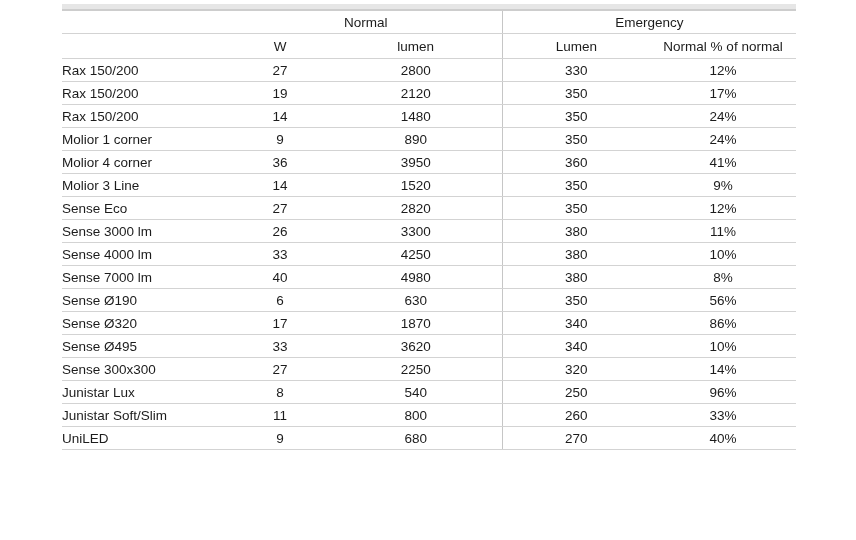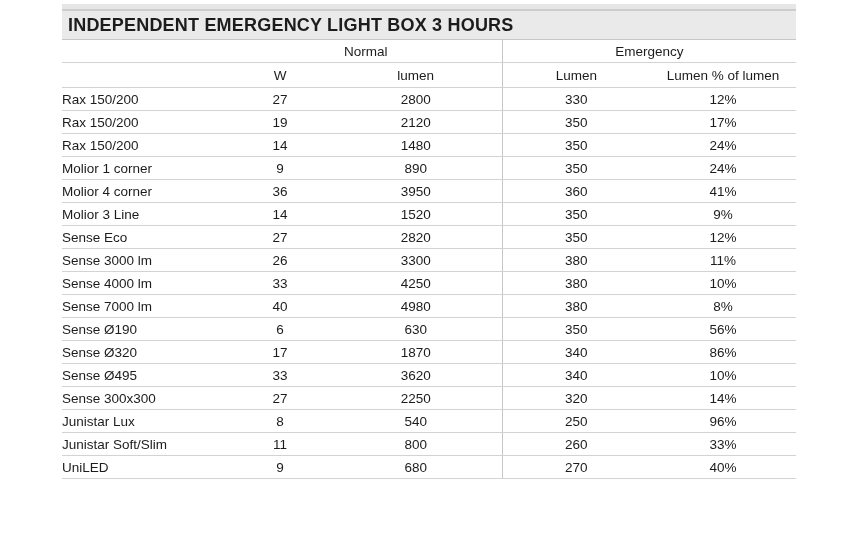--- a/index.html
+++ b/index.html
@@ -64,42 +64,41 @@
     border-left: 1px solid var(--border, #c6c6c6);
   }
 </style>
 </head>
 <body>
 
 <div class="sheet">
 
   <div class="top-strip"></div>
 
-  <div class="title-bar">INDEPENDENT EMERGENCY LIGHT BOX 3 HOURS</div>
 
   <table class="data-table">
     <colgroup>
       <col style="width:168px">
       <col style="width:100px">
       <col style="width:172px">
       <col style="width:148px">
       <col style="width:146px">
     </colgroup>
     <thead>
       <tr class="group-header-row">
         <td class="col-product"></td>
         <td class="center" colspan="2">Normal</td>
         <td class="center em-first" colspan="2">Emergency</td>
       </tr>
       <tr class="column-header-row">
         <td class="col-product"></td>
         <td class="center">W</td>
         <td class="center">lumen</td>
         <td class="center em-first">Lumen</td>
-        <td class="center">Lumen % of lumen</td>
+        <td class="center">Normal % of normal</td>
       </tr>
     </thead>
     <tbody>
         <tr>
     <td class="col-product">Rax 150/200</td>
     <td class="center">27</td>
     <td class="center">2800</td>
     <td class="center em-first">330</td>
     <td class="center">12%</td>
   </tr>

